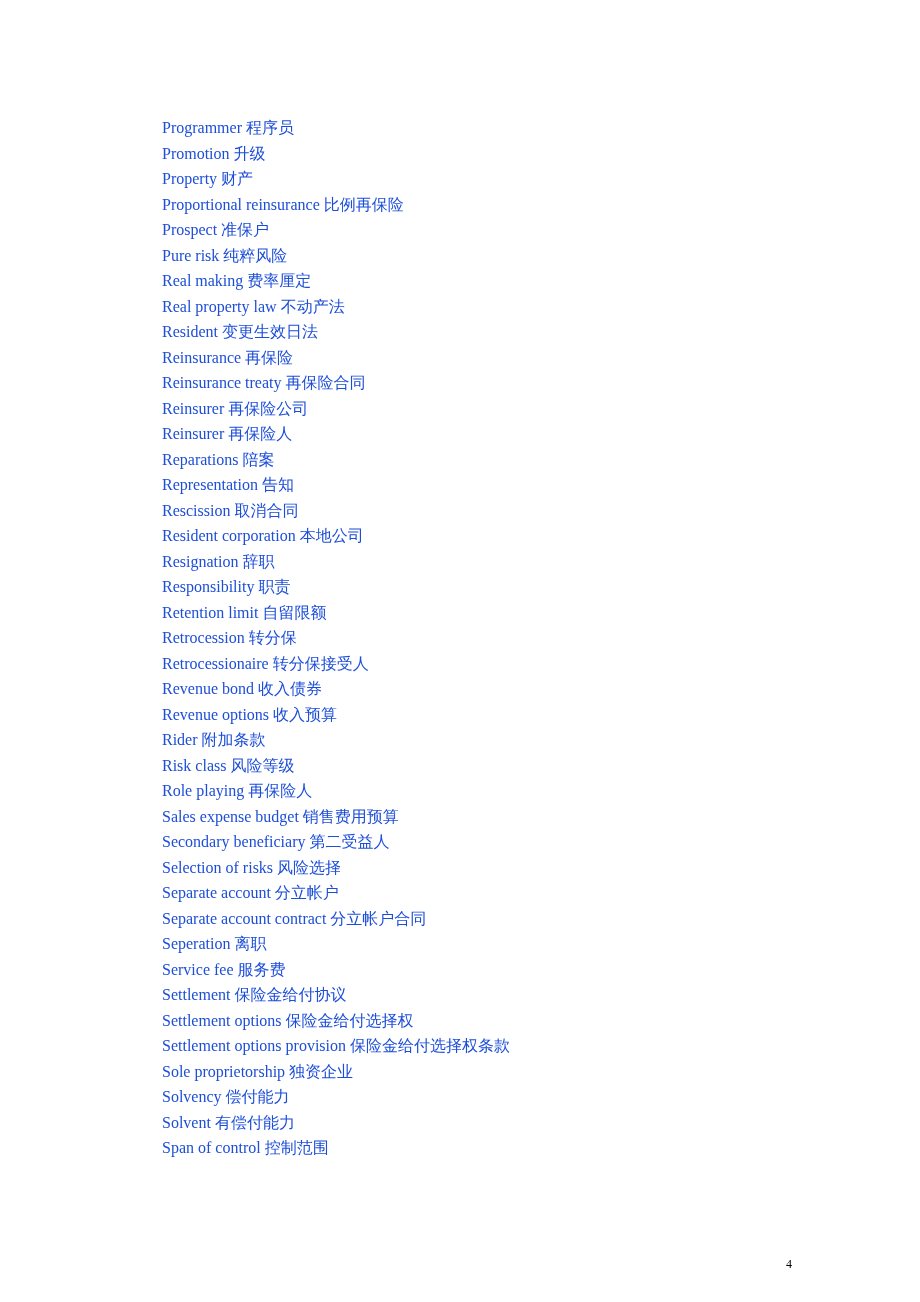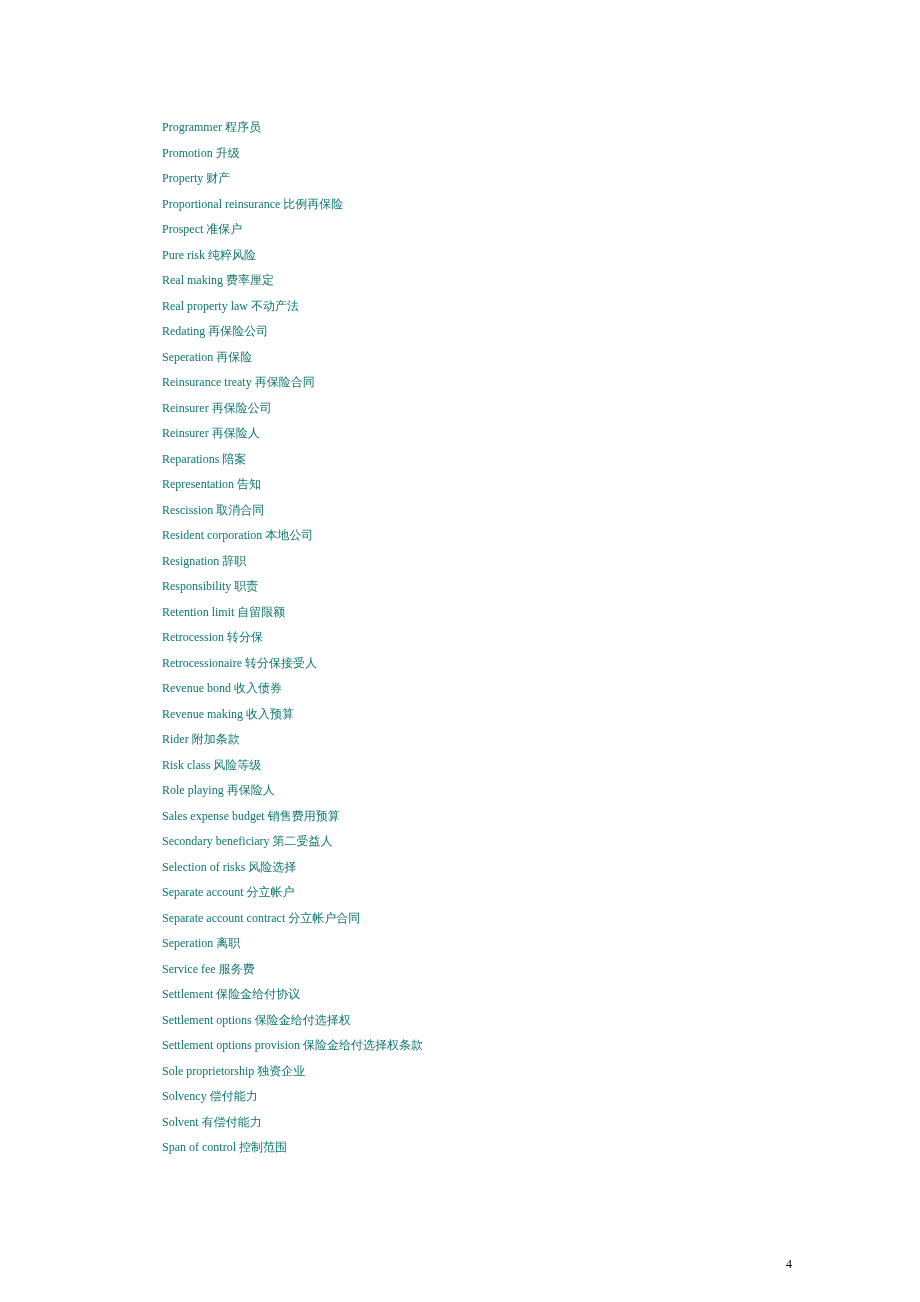--- a/index.html
+++ b/index.html
@@ -14,23 +14,23 @@
       font-family: "Times New Roman", "SimSun", serif;
       position: relative;
     }
     .content {
       position: absolute;
       left: 162px;
       top: 115px;
       width: 620px;
     }
     .entry {
-      font-size: 12px;
+      font-size: 16px;
       line-height: 25.5px;
-      color: #0f766e;
+      color: #1d4ed8;
       white-space: nowrap;
     }
     .page-number {
       position: absolute;
       right: 128px;
       bottom: 30px;
       font-size: 12px;
       color: #000000;
       font-family: "Times New Roman", serif;
     }
@@ -40,36 +40,36 @@
 
 <div class="content" id="entries-container">
 <div class="entry">Programmer  程序员</div>
     <div class="entry">Promotion  升级</div>
     <div class="entry">Property  财产</div>
     <div class="entry">Proportional reinsurance  比例再保险</div>
     <div class="entry">Prospect  准保户</div>
     <div class="entry">Pure risk  纯粹风险</div>
     <div class="entry">Real making  费率厘定</div>
     <div class="entry">Real property law  不动产法</div>
-    <div class="entry">Redating  再保险公司</div>
-    <div class="entry">Seperation  再保险</div>
+    <div class="entry">Resident  变更生效日法</div>
+    <div class="entry">Reinsurance  再保险</div>
     <div class="entry">Reinsurance treaty  再保险合同</div>
     <div class="entry">Reinsurer  再保险公司</div>
     <div class="entry">Reinsurer  再保险人</div>
     <div class="entry">Reparations  陪案</div>
     <div class="entry">Representation  告知</div>
     <div class="entry">Rescission  取消合同</div>
     <div class="entry">Resident corporation  本地公司</div>
     <div class="entry">Resignation  辞职</div>
     <div class="entry">Responsibility  职责</div>
     <div class="entry">Retention limit  自留限额</div>
     <div class="entry">Retrocession  转分保</div>
     <div class="entry">Retrocessionaire  转分保接受人</div>
     <div class="entry">Revenue bond  收入债券</div>
-    <div class="entry">Revenue making  收入预算</div>
+    <div class="entry">Revenue options  收入预算</div>
     <div class="entry">Rider  附加条款</div>
     <div class="entry">Risk class  风险等级</div>
     <div class="entry">Role playing  再保险人</div>
     <div class="entry">Sales expense budget  销售费用预算</div>
     <div class="entry">Secondary beneficiary  第二受益人</div>
     <div class="entry">Selection of risks  风险选择</div>
     <div class="entry">Separate account  分立帐户</div>
     <div class="entry">Separate account contract  分立帐户合同</div>
     <div class="entry">Seperation  离职</div>
     <div class="entry">Service fee  服务费</div>

